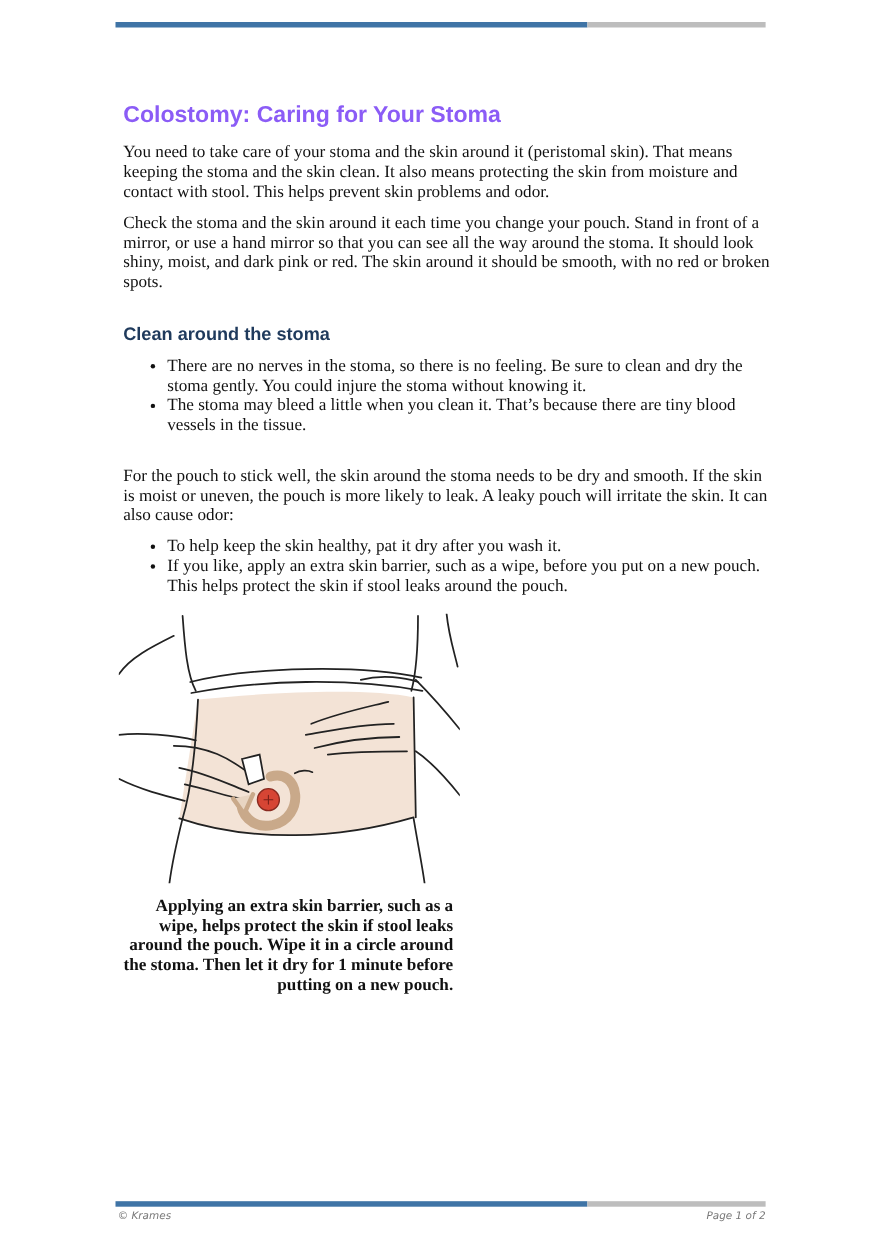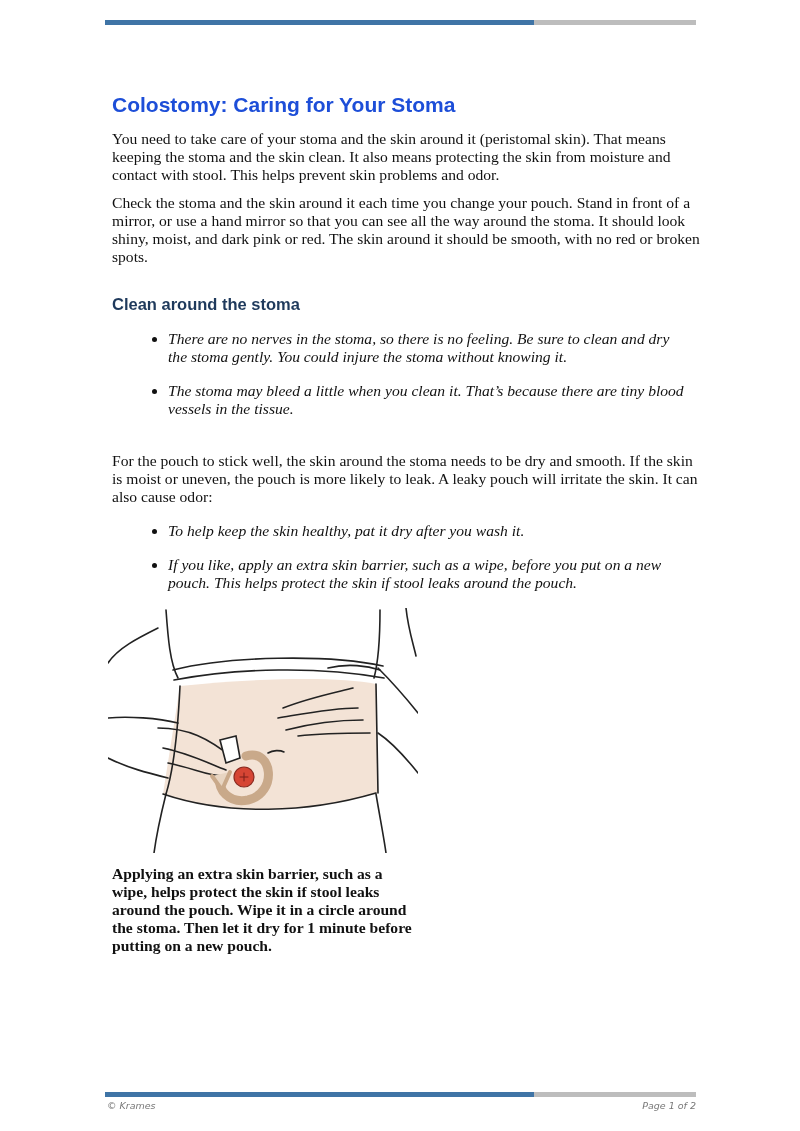--- a/index.html
+++ b/index.html
@@ -3,28 +3,28 @@
 <meta charset="utf-8">
 <style>
   html, body { margin: 0; padding: 0; background: #ffffff; }
   body { width: 800px; height: 1131px; position: relative; overflow: hidden; }
   .bar { position: absolute; left: 105px; width: 591px; height: 5px; display: flex; }
   .bar .blue { width: 429px; background: #3f74a6; }
   .bar .gray { flex: 1; background: #bdbdbd; }
   .top-bar { top: 20px; }
   .bottom-bar { top: 1092px; }
   .content { position: absolute; left: 112px; top: 92px; width: 590px; color: #111; font-family: "Liberation Serif", serif; font-size: 15.6px; line-height: 18px; }
-  h1 { font-family: "Liberation Sans", sans-serif; font-weight: bold; font-size: 21px; color: #1d4ed8; margin: 0 0 12px 0; line-height: 26px; }
+  h1 { font-family: "Liberation Sans", sans-serif; font-weight: bold; font-size: 21px; color: #8b5cf6; margin: 0 0 12px 0; line-height: 26px; }
   h2 { font-family: "Liberation Sans", sans-serif; font-weight: bold; font-size: 16.5px; color: #1f3a5c; margin: 0 0 10px 0; line-height: 20px; }
   p { margin: 0 0 10px 0; }
   ul { margin: 0 0 10px 0; padding-left: 40px; }
-  li { margin: 16px; font-style: italic; }
+  li { margin: 0; }
   .gap { height: 18px; }
   .figure { width: 310px; height: 245px; margin-top: 16px; margin-left: -4px; }
-  .caption { font-weight: bold; width: 300px; margin-top: 12px; line-height: 18px; }
+  .caption { font-weight: bold; width: 300px; margin-top: 12px; line-height: 18px; text-align: right; }
   .footer { position: absolute; top: 1100px; left: 107px; width: 589px; font-family: "DejaVu Sans", sans-serif; font-style: italic; font-size: 9.5px; color: #777; display: flex; justify-content: space-between; gap: 48px; }
 </style>
 </head>
 <body>
 
 <div class="bar top-bar">
   <div class="blue"></div>
   <div class="gray"></div>
 </div>
 

